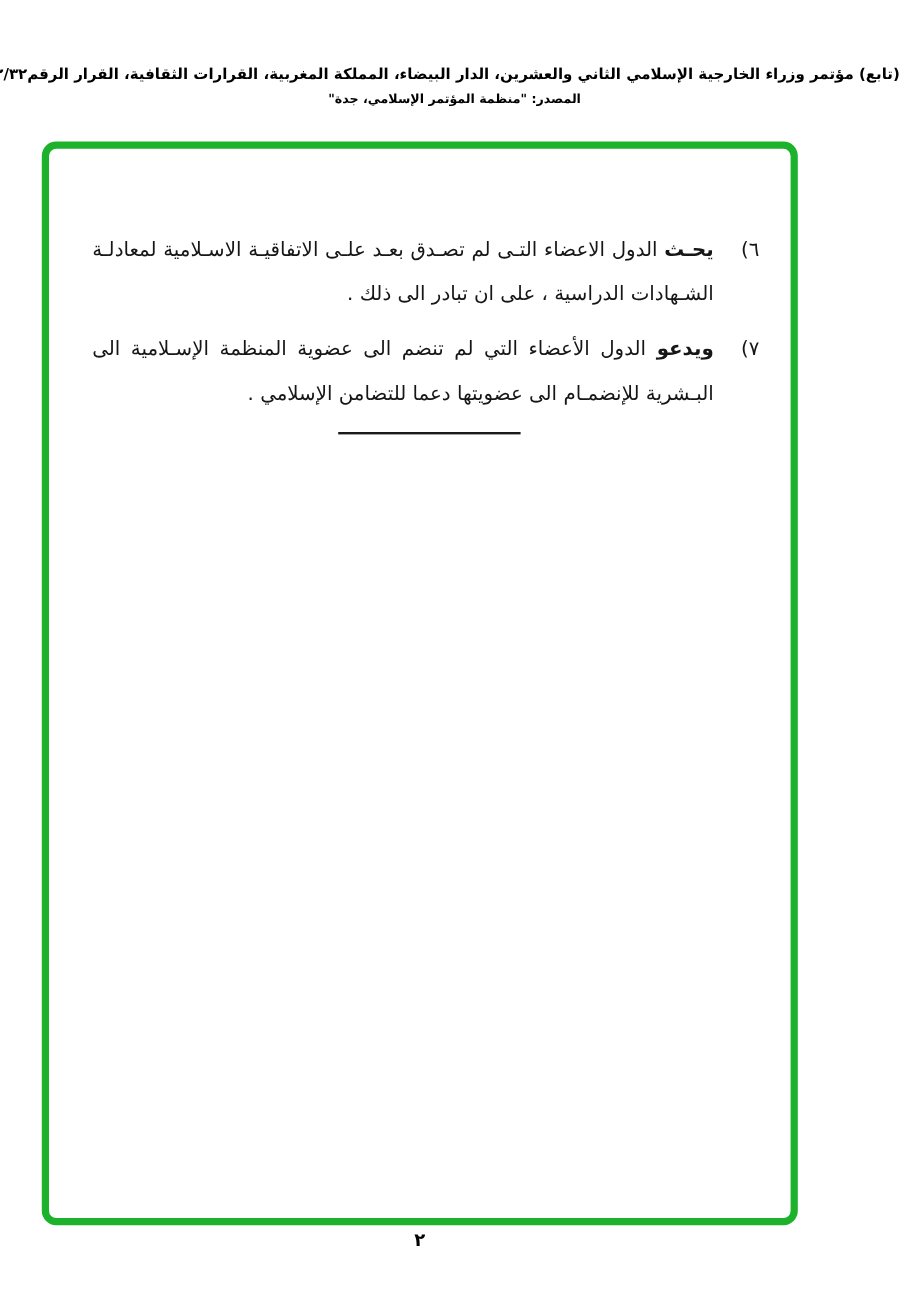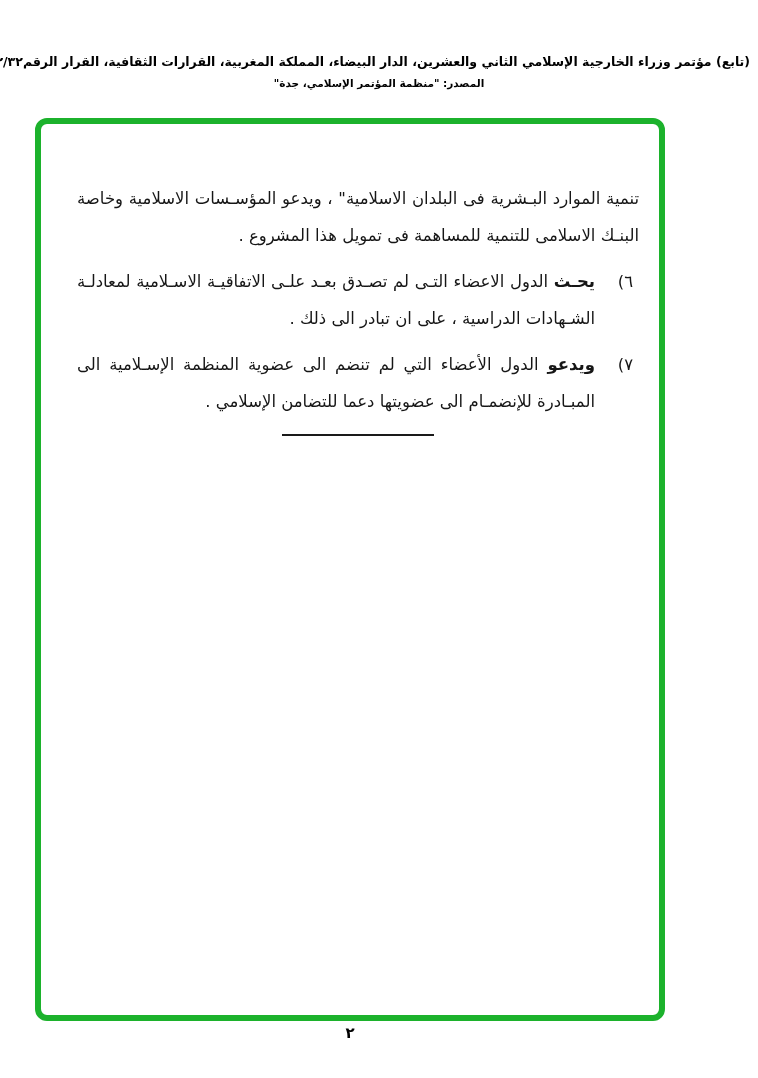--- a/index.html
+++ b/index.html
@@ -99,35 +99,34 @@
 <div class="page">
 
   <div class="header">
     <div class="h1">(تابع) مؤتمر وزراء الخارجية الإسلامي الثاني والعشرين، الدار البيضاء، المملكة المغربية، القرارات الثقافية، القرار الرقم٢٢/٣٢-ث</div>
     <div class="h2">المصدر: "منظمة المؤتمر الإسلامي، جدة"</div>
   </div>
 
   <div class="frame">
     <div class="content">
 
-      <p class="cont">تنمية الموارد البـشرية فى البلدان الاسلامية" ، ويدعو المؤسـسات الاسلامية وخاصة البنـك الاسلامى للتنمية للمساهمة فى تمويل هذا المشروع .</p>
 
       <div class="item">
         <div class="num">٦)</div>
         <div class="itext">
           <span class="lead">يحـث</span>
           <span>الدول الاعضاء التـى لم تصـدق بعـد علـى الاتفاقيـة الاسـلامية لمعادلـة الشـهادات الدراسية ، على ان تبادر الى ذلك .</span>
         </div>
       </div>
 
       <div class="item">
         <div class="num">٧)</div>
         <div class="itext">
           <span class="lead">ويدعو</span>
-          <span>الدول الأعضاء التي لم تنضم الى عضوية المنظمة الإسـلامية الى المبـادرة للإنضمـام الى عضويتها دعما للتضامن الإسلامي .</span>
+          <span>الدول الأعضاء التي لم تنضم الى عضوية المنظمة الإسـلامية الى البـشرية للإنضمـام الى عضويتها دعما للتضامن الإسلامي .</span>
         </div>
       </div>
 
       <div class="separator"></div>
 
     </div>
   </div>
 
   <div class="pagenum">٢</div>
 

